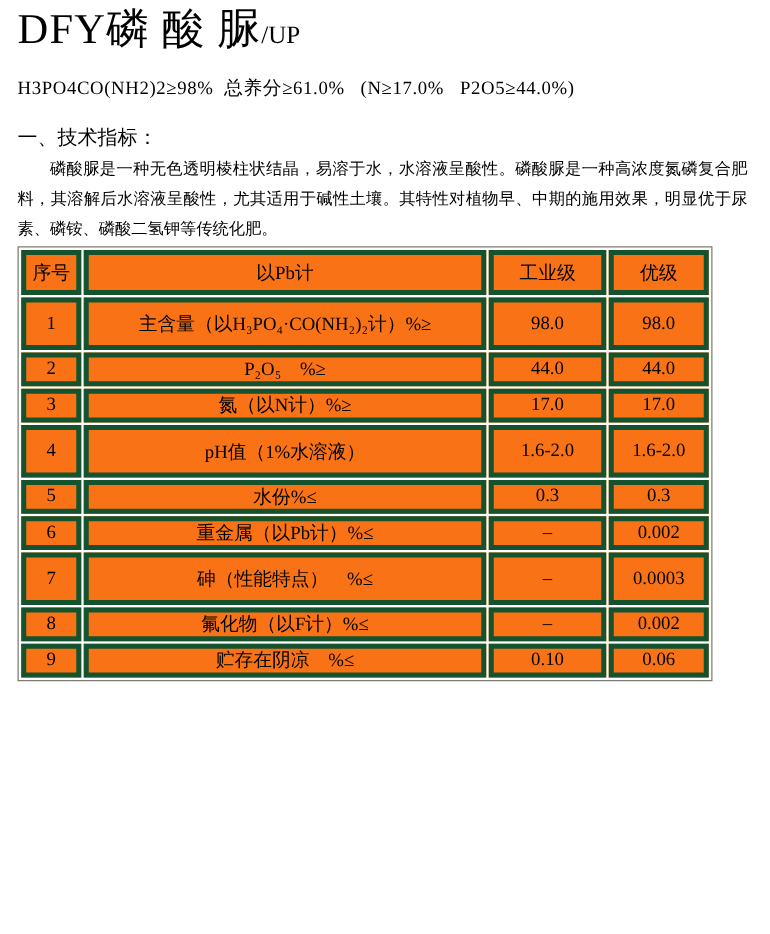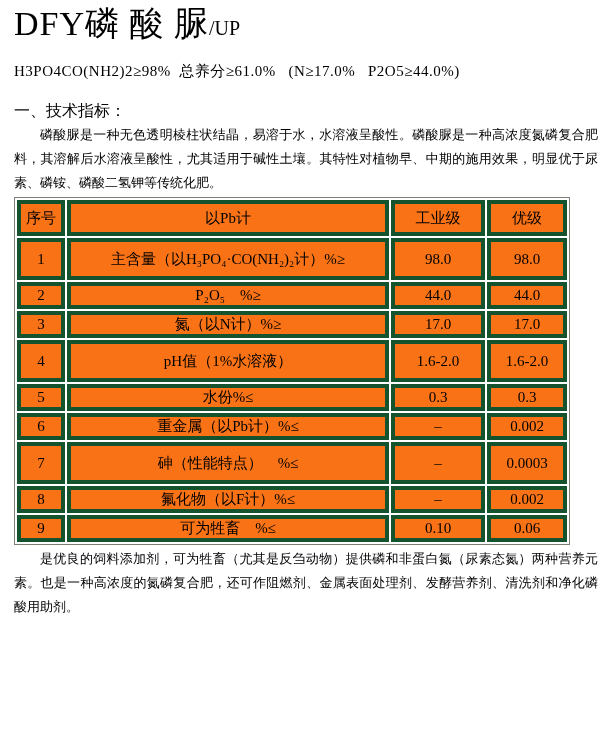--- a/index.html
+++ b/index.html
@@ -139,23 +139,22 @@
         <td>0.0003</td>
       </tr>
       <tr class="rh-short">
         <td>8</td>
         <td>氟化物（以F计）%≤</td>
         <td>–</td>
         <td>0.002</td>
       </tr>
       <tr class="rh-short">
         <td>9</td>
-        <td>可为牲畜　%≤</td>
+        <td>贮存在阴凉　%≤</td>
         <td>0.10</td>
         <td>0.06</td>
       </tr>
     </tbody>
   </table>
 
-  <p class="sec-body">是优良的饲料添加剂，可为牲畜（尤其是反刍动物）提供磷和非蛋白氮（尿素态氮）两种营养元素。也是一种高浓度的氮磷复合肥，还可作阻燃剂、金属表面处理剂、发酵营养剂、清洗剂和净化磷酸用助剂。</p>
 
 
 </div>
 
 </body></html>

